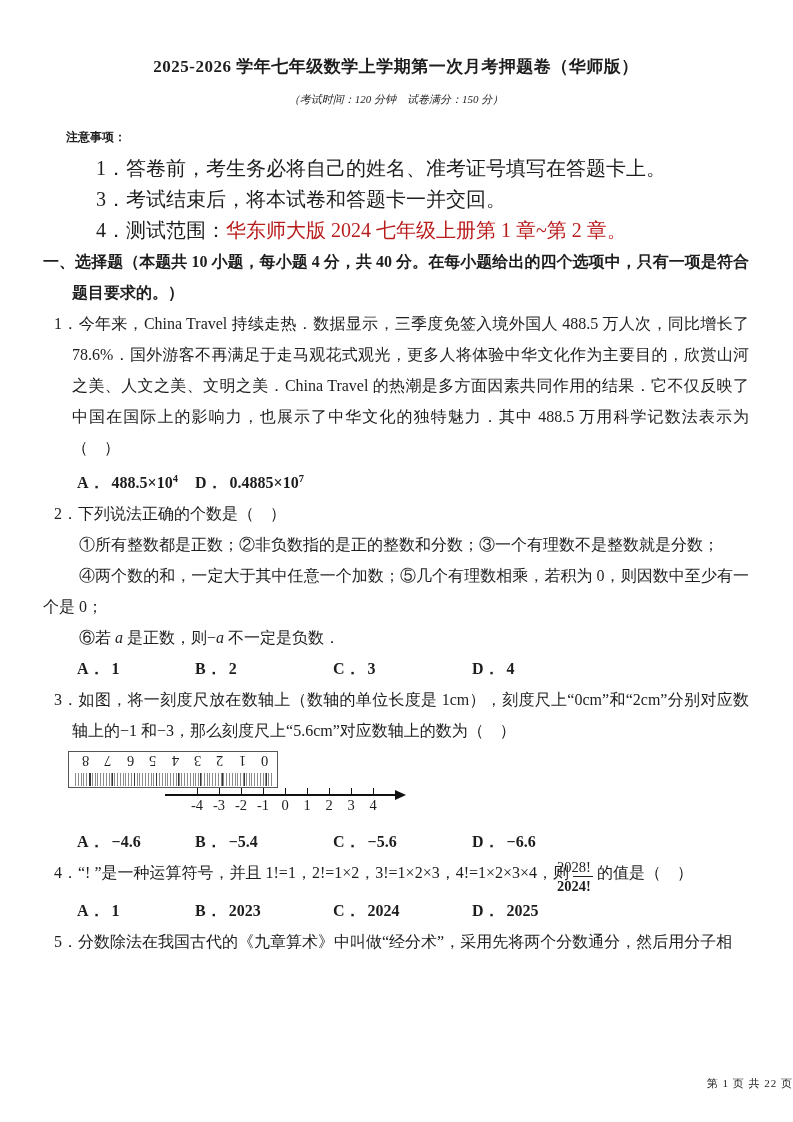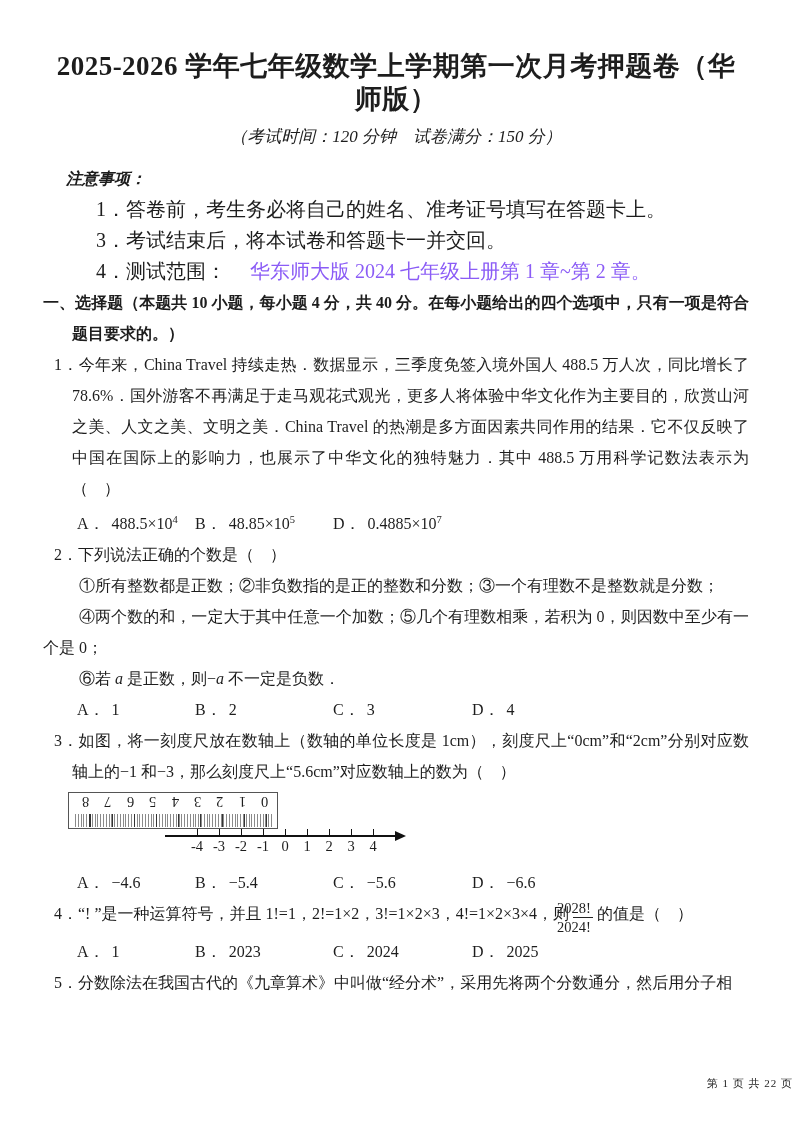--- a/index.html
+++ b/index.html
@@ -4,44 +4,44 @@
 <style>
   html,body{margin:0;padding:0;background:#ffffff;}
   body{
     width:793px;height:1122px;position:relative;overflow:hidden;
     font-family:"Liberation Serif","DejaVu Serif",serif;
     color:#1d1d1d;
   }
   .page{position:absolute;inset:0;padding:0 44px 0 43px;box-sizing:border-box;}
   .title{
     margin-top:50px;text-align:center;font-weight:bold;
-    font-size:27px;line-height:33px;letter-spacing:0.5px;
+    font-size:17px;line-height:33px;letter-spacing:0.5px;
   }
-  .subtitle{text-align:center;font-size:17px;font-style:italic;margin-top:9px;}
+  .subtitle{text-align:center;font-size:11px;font-style:italic;margin-top:9px;}
   .notice{margin-top:15px;margin-left:12px;}
-  .notice-heading{font-weight:bold;font-size:16px;line-height:31px;text-indent:11px;font-style:italic;}
+  .notice-heading{font-weight:bold;font-size:12px;line-height:31px;text-indent:11px;}
   .notice-item{margin:0;font-size:20px;line-height:31px;text-indent:41px;text-align:justify;}
-  .red{color:#8b5cf6;margin-left:24px;}
+  .red{color:#b91c1c;}
   .section-heading{
     margin:0;font-size:16px;line-height:31px;font-weight:bold;
     padding-left:29px;text-indent:-29px;text-align:justify;
   }
   .q-text{margin:0;font-size:16px;line-height:31px;padding-left:29px;text-indent:-18px;text-align:justify;}
   .q-sub{margin:0;font-size:16px;line-height:31px;text-indent:36px;text-align:justify;font-family:Liberation Serif, serif;}
   .options{display:flex;font-size:16px;line-height:31px;padding-left:34px;align-items:baseline;}
-  .opt{display:inline-block;white-space:nowrap;}
+  .opt{display:inline-block;white-space:nowrap;font-weight:bold;}
   .opt:nth-child(1){width:118px;}
   .opt:nth-child(2){width:138px;}
   .opt:nth-child(3){width:139px;}
   .opt-label{margin-right:7px;}
   sup{font-size:10.5px;}
   .var{font-style:italic;}
   .frac{display:inline-block;vertical-align:-13px;text-align:center;font-size:14.5px;line-height:1.15;margin:0 4px;}
   .fnum{display:block;padding:0 2px 1px;border-bottom:1.2px solid #222;}
-  .fden{display:block;padding:1px 2px 0;}
+  .fden{display:block;padding:1px 2px 0;font-weight:bold;}
   
   .figure{position:relative;height:76px;margin:3px 0 1px;}
   .ruler{
     position:absolute;left:25px;top:2px;width:210px;height:37px;
     border:1.6px solid #555;background:#fff;box-sizing:border-box;
   }
   .ruler-nums{position:absolute;top:0px;left:9px;width:194px;display:flex;justify-content:space-between;}
   .ruler-nums span{display:inline-block;width:15px;text-align:center;font-size:14.5px;line-height:17px;transform:rotate(180deg);}
   .ruler-ticks{
     position:absolute;bottom:1px;left:6px;right:3px;height:13px;
@@ -74,21 +74,20 @@
     <p class="notice-item">3．考试结束后，将本试卷和答题卡一并交回。</p>
     <p class="notice-item"><span>4．测试范围：</span><span class="red">华东师大版 2024 七年级上册第 1 章~第 2 章。</span></p>
   </div>
 
   <h2 class="section-heading">一、选择题（本题共 10 小题，每小题 4 分，共 40 分。在每小题给出的四个选项中，只有一项是符合题目要求的。）</h2>
 
   <div>
     <p class="q-text">1．今年来，China Travel 持续走热．数据显示，三季度免签入境外国人 488.5 万人次，同比增长了 78.6%．国外游客不再满足于走马观花式观光，更多人将体验中华文化作为主要目的，欣赏山河之美、人文之美、文明之美．China Travel 的热潮是多方面因素共同作用的结果．它不仅反映了中国在国际上的影响力，也展示了中华文化的独特魅力．其中 488.5 万用科学记数法表示为（　）</p>
     <div class="options">
       <span class="opt"><span class="opt-label">A．</span><span>488.5×10</span><sup>4</sup></span>
-      <span class="opt"><span class="opt-label">B．</span><span>48.85×10</span><sup>5</sup></span>
       <span class="opt"><span class="opt-label">D．</span><span>0.4885×10</span><sup>7</sup></span>
     </div>
   </div>
 
   <div>
     <p class="q-text">2．下列说法正确的个数是（　）</p>
     <p class="q-sub">①所有整数都是正数；②非负数指的是正的整数和分数；③一个有理数不是整数就是分数；</p>
     <p class="q-sub">④两个数的和，一定大于其中任意一个加数；⑤几个有理数相乘，若积为 0，则因数中至少有一个是 0；</p>
     <p class="q-sub"><span>⑥若 </span><span class="var">a</span><span> 是正数，则−</span><span class="var">a</span><span> 不一定是负数．</span></p>
     <div class="options">

